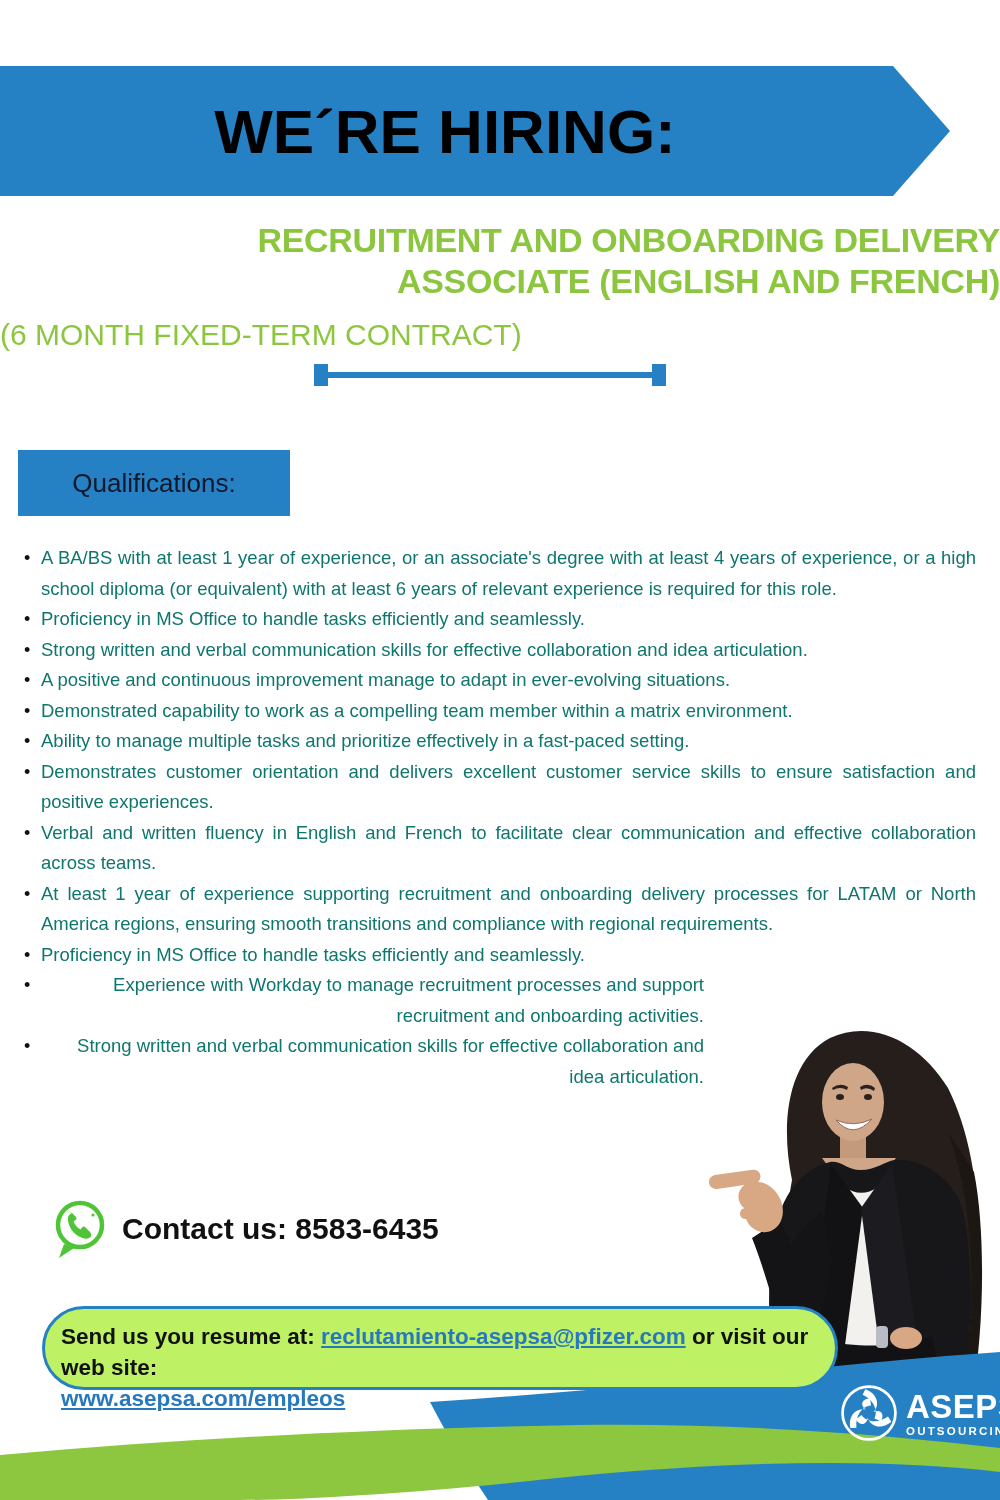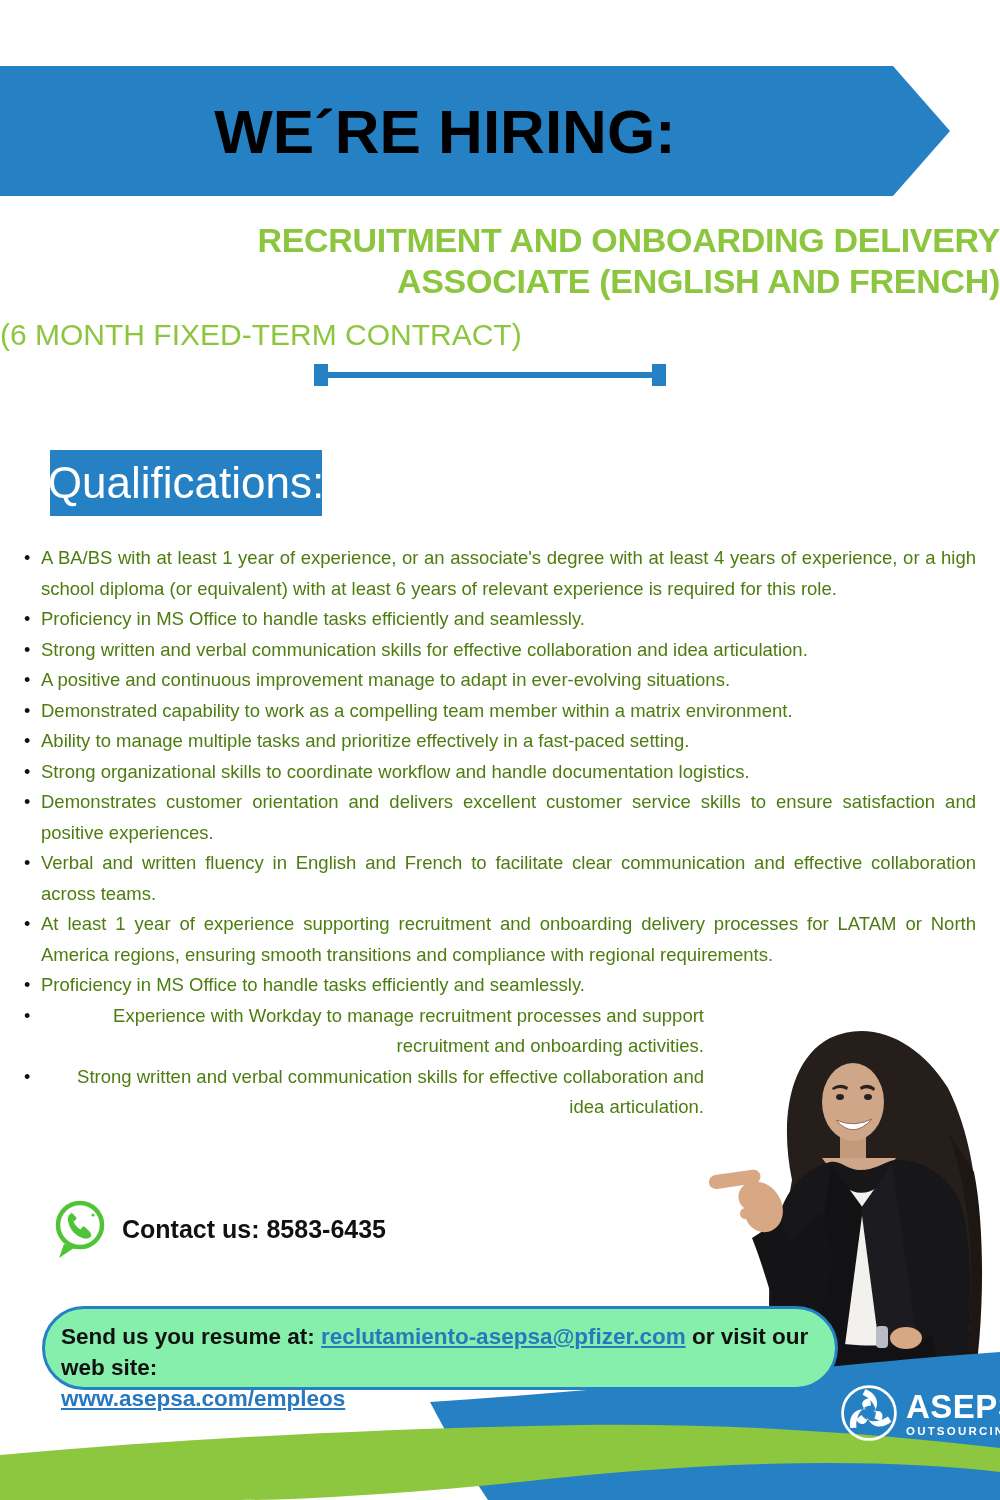--- a/index.html
+++ b/index.html
@@ -36,68 +36,68 @@
   
   .divider {
     position:absolute; left:314px; top:364px; width:352px; height:22px;
     display:flex; align-items:center;
   }
   .divider .cap { width:14px; height:22px; background:#2581c4; }
   .divider .bar { flex:1; height:6px; background:#2581c4; }
 
   
   .q-header {
-    position:absolute; left:50px; top:450px; width:272px; height:66px;
-    background:#2581c4; color:#ffffff; font-size:44px; font-weight:400;
+    position:absolute; left:18px; top:450px; width:272px; height:66px;
+    background:#2581c4; color:#0f172a; font-size:26px; font-weight:400;
     display:flex; align-items:center; justify-content:center;
   }
   .q-list {
     position:absolute; left:24px; top:543px; width:952px;
     list-style:none;
   }
   .q-item {
     position:relative; padding-left:17px;
-    font-size:18.5px; line-height:30.5px; color:#4d7c0f;
+    font-size:18.5px; line-height:30.5px; color:#0f766e;
     text-align:justify;
   }
   .q-item::before {
     content:"\2022"; position:absolute; left:0; top:0;
     color:#111111; font-size:18px;
   }
   .q-item.narrow { max-width:680px; text-align:right; }
 
   
   .woman { position:absolute; left:680px; top:1012px; width:320px; height:392px; z-index:1; }
 
   
   .contact {
     position:absolute; left:52px; top:1198px; display:flex; align-items:center; z-index:2;
   }
   .contact svg { width:56px; height:62px; }
   .contact-label {
-    margin-left:14px; font-size:25px; font-weight:700; color:#111111;
+    margin-left:14px; font-size:30px; font-weight:700; color:#111111;
   }
 
   
   .waves { position:absolute; left:0; top:1340px; width:1000px; height:160px; z-index:2; }
 
   
   .logo {
     position:absolute; left:838px; top:1382px; z-index:3;
     display:flex; align-items:center;
   }
   .logo-emblem { width:62px; height:62px; }
   .logo-text { margin-left:6px; color:#ffffff; }
   .logo-name { font-size:33px; font-weight:800; letter-spacing:0.5px; line-height:33px; }
   .logo-tagline { font-size:11.5px; font-weight:700; letter-spacing:2.2px; margin-top:2px; }
 
   
   .resume-box {
     position:absolute; left:42px; top:1306px; width:796px; height:84px; z-index:4;
-    background:#86efac; border:3px solid #2581c4; border-radius:42px;
+    background:#bef264; border:3px solid #2581c4; border-radius:42px;
     padding:12px 18px 0 16px;
     font-size:22.5px; font-weight:700; color:#111111; line-height:31px;
   }
   .resume-box a { color:#2878be; text-decoration:underline; font-weight:700; }
 </style>
 </head>
 <body>
 
 <div class="page">
 
@@ -118,21 +118,20 @@
   </div>
 
   <div class="q-header">Qualifications:</div>
   <ul class="q-list">
       <li class="q-item">A BA/BS with at least 1 year of experience, or an associate's degree with at least 4 years of experience, or a high school diploma (or equivalent) with at least 6 years of relevant experience is required for this role.</li>
       <li class="q-item">Proficiency in MS Office to handle tasks efficiently and seamlessly.</li>
       <li class="q-item">Strong written and verbal communication skills for effective collaboration and idea articulation.</li>
       <li class="q-item">A positive and continuous improvement manage to adapt in ever-evolving situations.</li>
       <li class="q-item">Demonstrated capability to work as a compelling team member within a matrix environment.</li>
       <li class="q-item">Ability to manage multiple tasks and prioritize effectively in a fast-paced setting.</li>
-      <li class="q-item">Strong organizational skills to coordinate workflow and handle documentation logistics.</li>
       <li class="q-item">Demonstrates customer orientation and delivers excellent customer service skills to ensure satisfaction and positive experiences.</li>
       <li class="q-item">Verbal and written fluency in English and French to facilitate clear communication and effective collaboration across teams.</li>
       <li class="q-item">At least 1 year of experience supporting recruitment and onboarding delivery processes for LATAM or North America regions, ensuring smooth transitions and compliance with regional requirements.</li>
       <li class="q-item">Proficiency in MS Office to handle tasks efficiently and seamlessly.</li>
       <li class="q-item narrow">Experience with Workday to manage recruitment processes and support recruitment and onboarding activities.</li>
       <li class="q-item narrow">Strong written and verbal communication skills for effective collaboration and idea articulation.</li>
     </ul>
 
   <svg class="woman" viewBox="0 0 320 392" aria-hidden="true">
 

